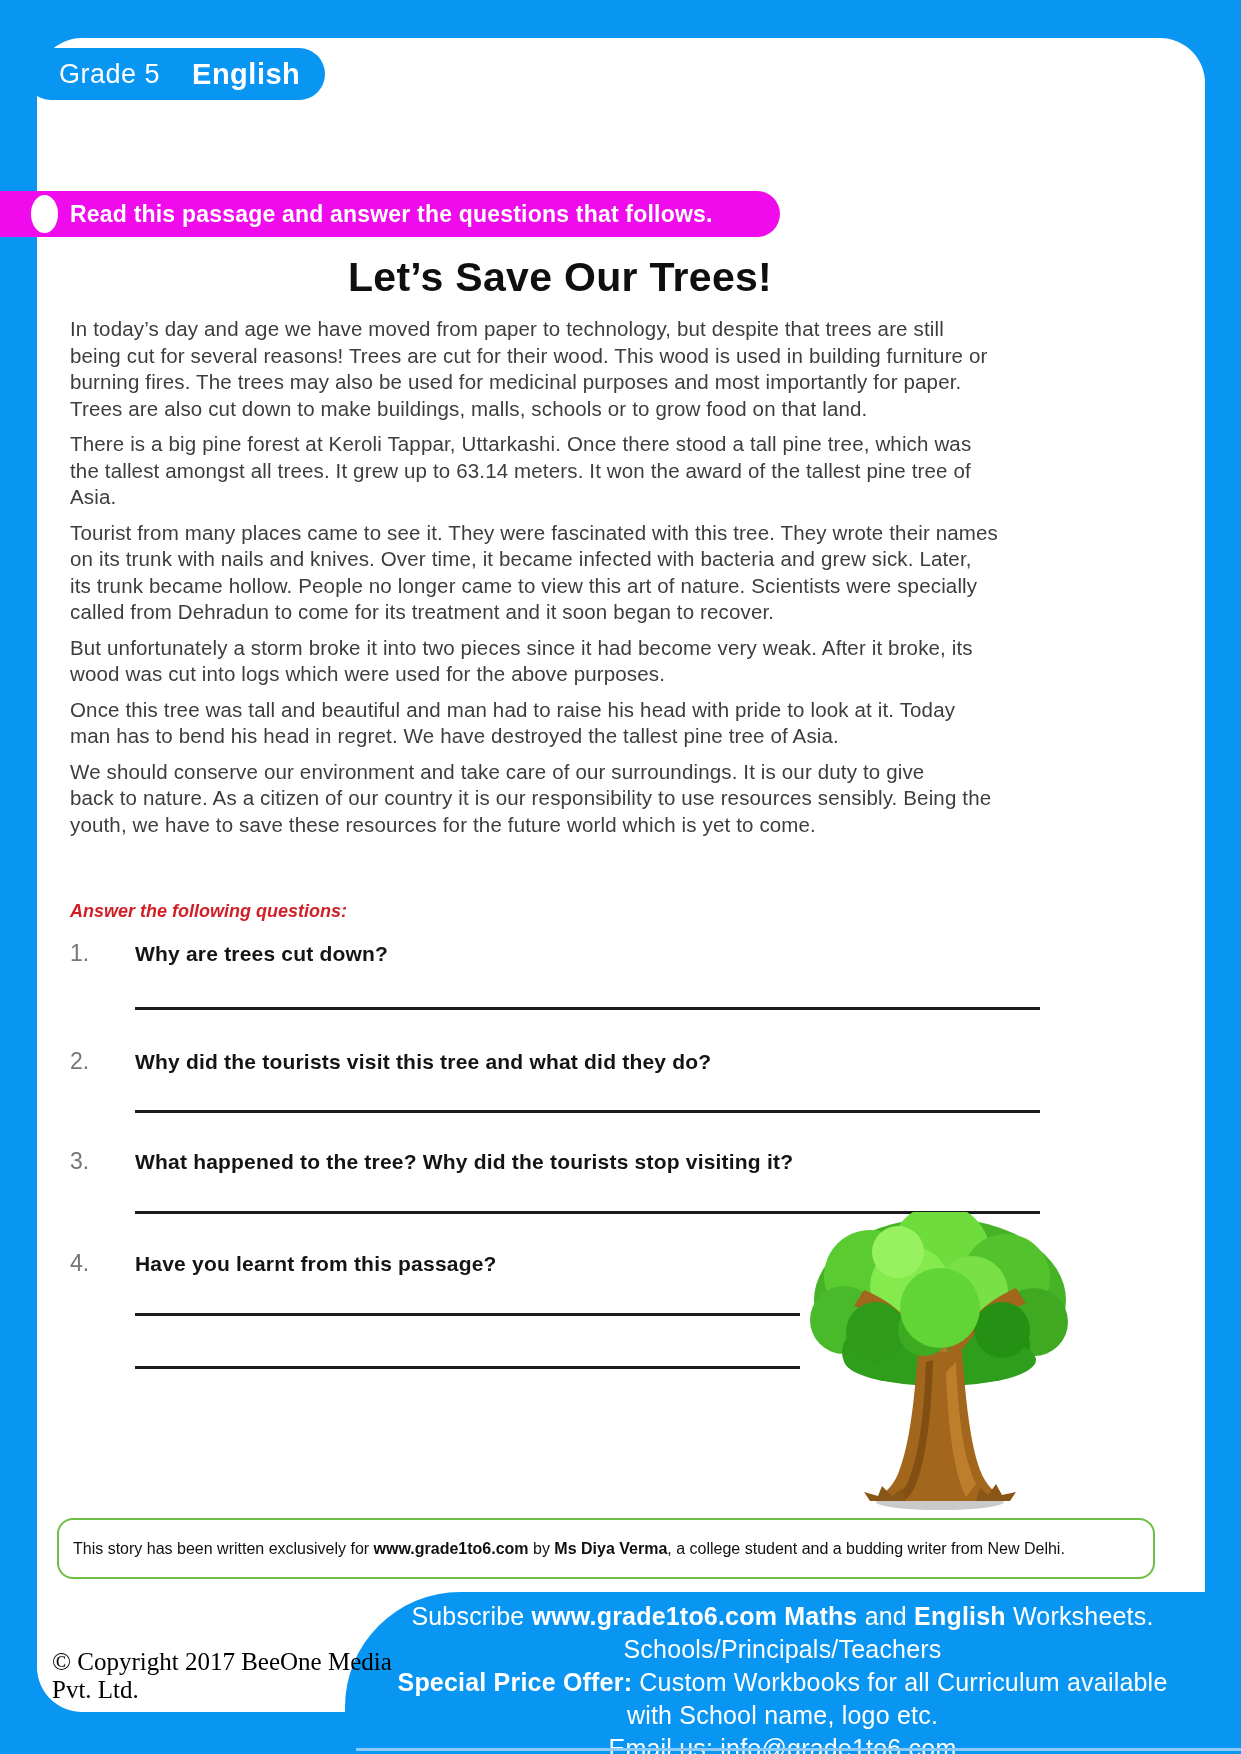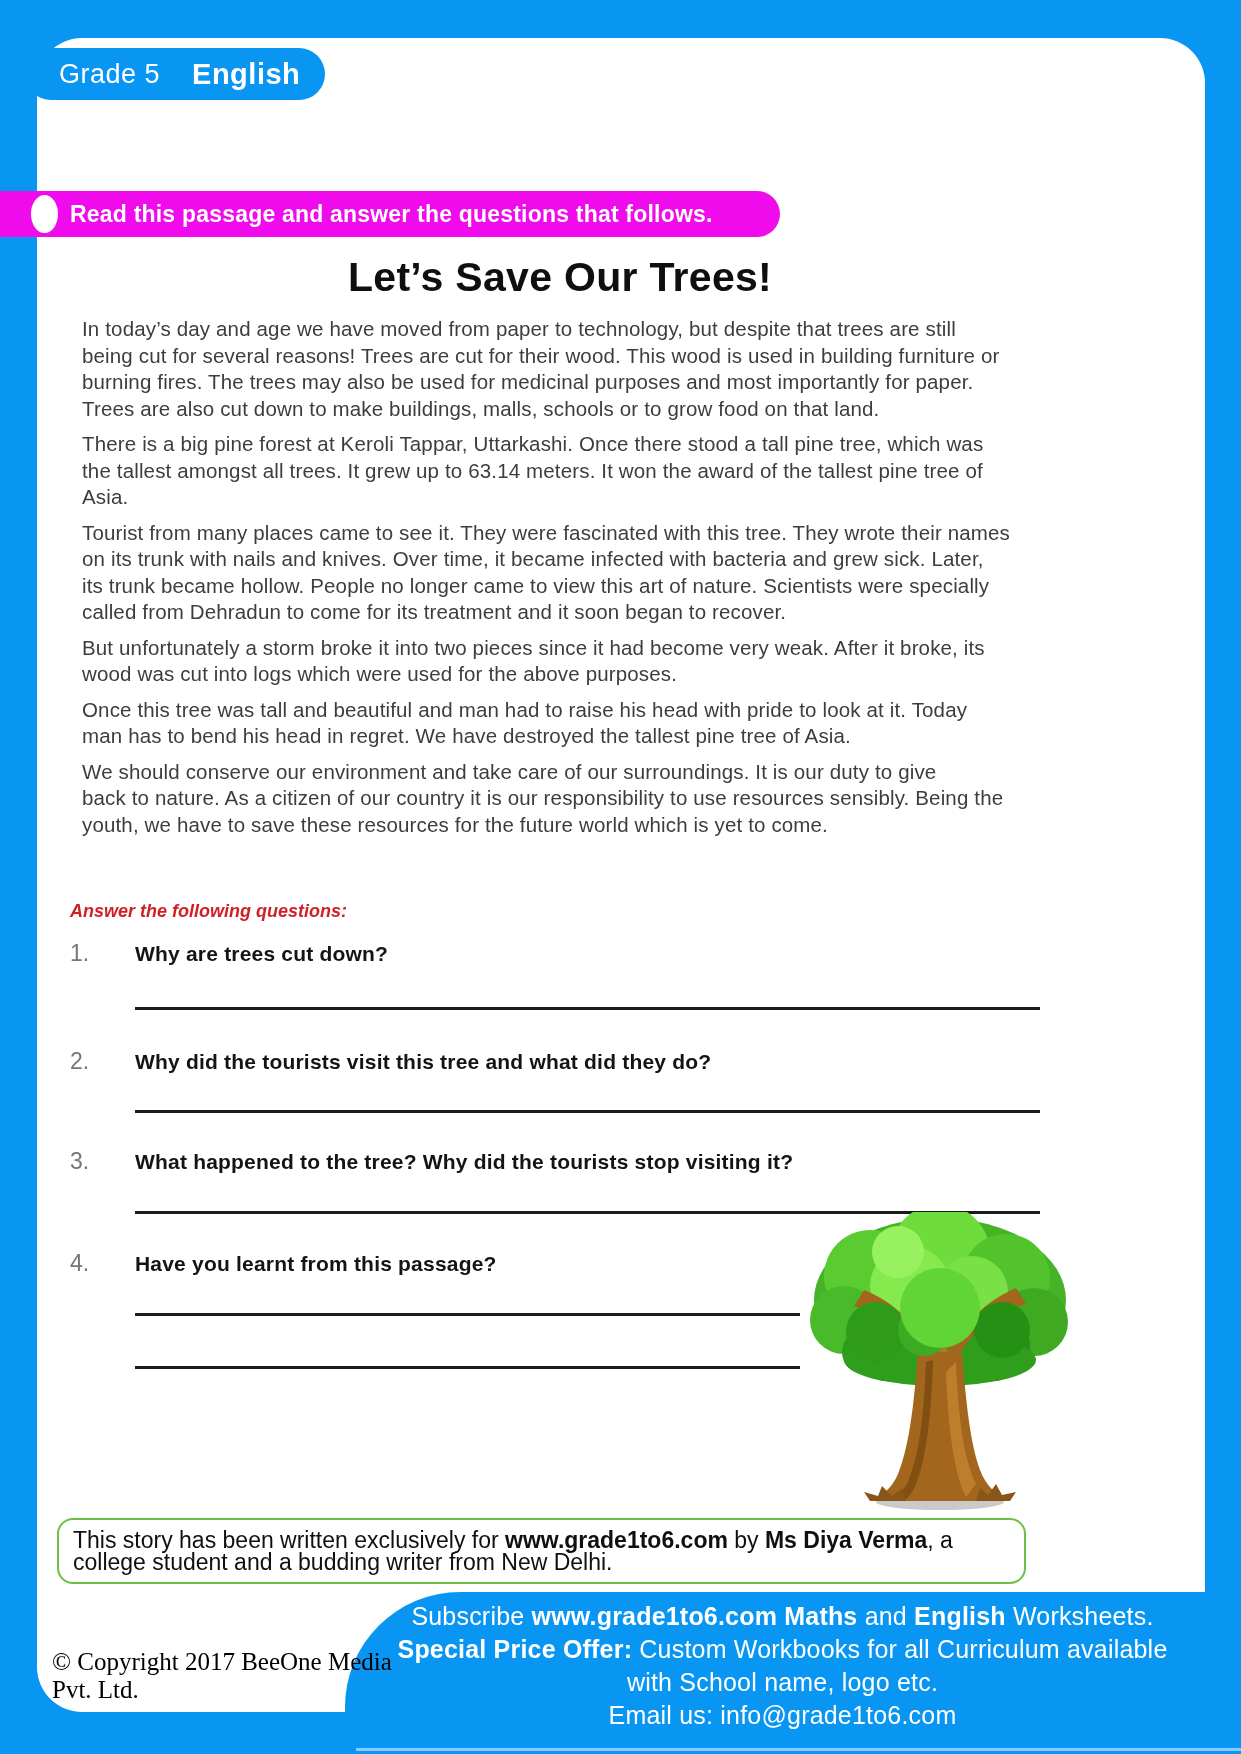--- a/index.html
+++ b/index.html
@@ -14,35 +14,35 @@
   
   .banner{position:absolute;left:0;top:191px;width:780px;height:46px;background:#EF0BEB;border-radius:0 23px 23px 0;}
   .banner-oval{position:absolute;left:31px;top:4px;width:27px;height:38px;background:#fff;border-radius:50%;}
   .banner-text{position:absolute;left:70px;top:0;height:46px;display:flex;align-items:center;
                font-size:23px;font-weight:700;color:#fff;letter-spacing:.2px;}
   
   .title{position:absolute;left:70px;top:254px;width:980px;text-align:center;font-size:41px;font-weight:700;
          color:#0f0f0f;letter-spacing:.3px;}
   .passage{position:absolute;left:70px;top:316px;width:1104px;font-size:20.5px;line-height:26.5px;color:#3d3d3d;
            letter-spacing:.15px;}
-  .passage p{margin:0 0 9px 12px;white-space:pre-line;}
+  .passage p{margin:0 0 9px 0;white-space:pre-line;}
   
   .questions{position:absolute;left:70px;top:901px;width:1104px;height:580px;}
   .q-heading{position:absolute;left:0;top:0;color:#D02027;font-style:italic;font-weight:700;font-size:18px;}
   .q-row{position:absolute;left:0;display:flex;align-items:baseline;}
   .q-num{width:65px;font-size:23px;color:#767676;font-weight:500;}
   .q-text{font-size:21px;font-weight:700;color:#141414;letter-spacing:.2px;text-align:right;}
   .a-line{position:absolute;left:65px;height:0;border-top:3px solid #1b1b1b;}
   .w-long{width:905px;}
   .w-short{width:665px;}
   
   .tree{position:absolute;left:806px;top:1212px;width:268px;height:300px;}
   
-  .story-box{position:absolute;left:57px;top:1518px;width:969px;box-sizing:border-box;background:#fff;
-             border:2px solid #6FBE44;border-radius:16px;padding:9px 14px;font-size:23px;line-height:22px;color:#101010;}
+  .story-box{position:absolute;left:57px;top:1518px;width:1098px;box-sizing:border-box;background:#fff;
+             border:2px solid #6FBE44;border-radius:16px;padding:9px 14px;font-size:16px;line-height:39px;color:#101010;}
   .story-box b{font-weight:700;}
   
   .footer-panel{position:absolute;left:345px;top:1592px;width:896px;height:162px;background:#0996F3;
                 border-top-left-radius:115px;}
   .footer-text{position:absolute;left:360px;top:1600px;width:845px;text-align:center;color:#fff;
                font-size:25px;line-height:33px;letter-spacing:.2px;}
   .footer-text b{font-weight:700;}
   .copyright{position:absolute;left:52px;top:1648px;width:340px;font-family:"Liberation Serif", serif;
              font-size:25px;line-height:28px;color:#000;}
   .copyright .l2{margin-left:16px;margin-top:48px;}
@@ -150,20 +150,21 @@
     <circle cx="134" cy="96" r="40" fill="#61D436"></circle>
   </svg>
 
   <div class="story-box">
     <span>This story has been written exclusively for </span><b>www.grade1to6.com</b><span> by </span><b>Ms Diya Verma</b><span>, a college student and a budding writer from New Delhi.</span>
   </div>
 
   <div class="footer-panel"></div>
   <div class="footer-text">
     <div><span>Subscribe </span><b>www.grade1to6.com Maths</b><span> and </span><b>English</b><span> Worksheets.</span></div>
+    <div>Schools/Principals/Teachers</div>
     <div><b>Special Price Offer:</b><span> Custom Workbooks for all Curriculum available</span></div>
     <div>with School name, logo etc.</div>
     <div>Email us: info@grade1to6.com</div>
   </div>
 
   <div class="copyright">
     <div>© Copyright 2017 BeeOne Media Pvt. Ltd.</div>
     <div class="l2">All Rights Reserved.</div>
   </div>
 

